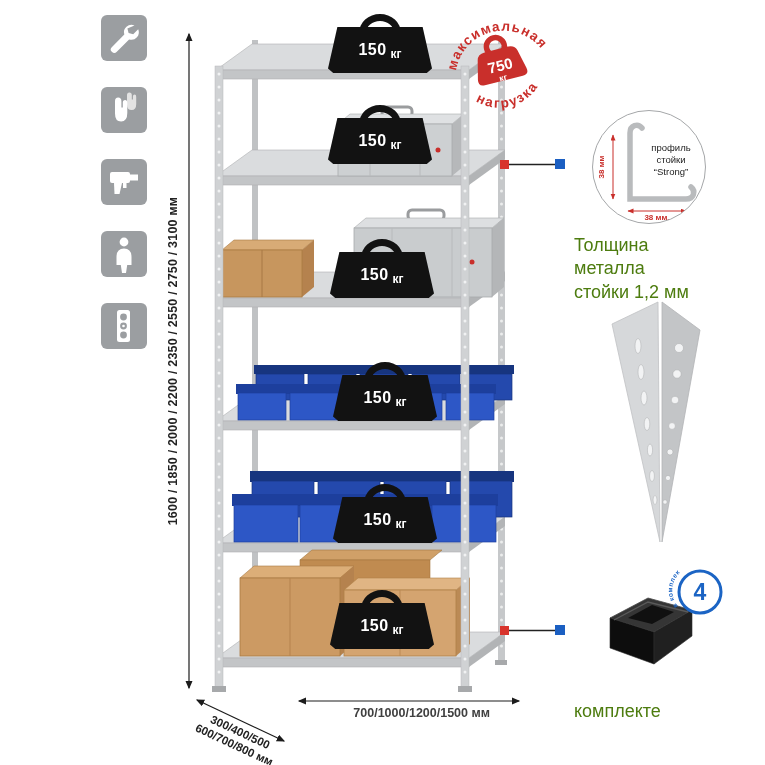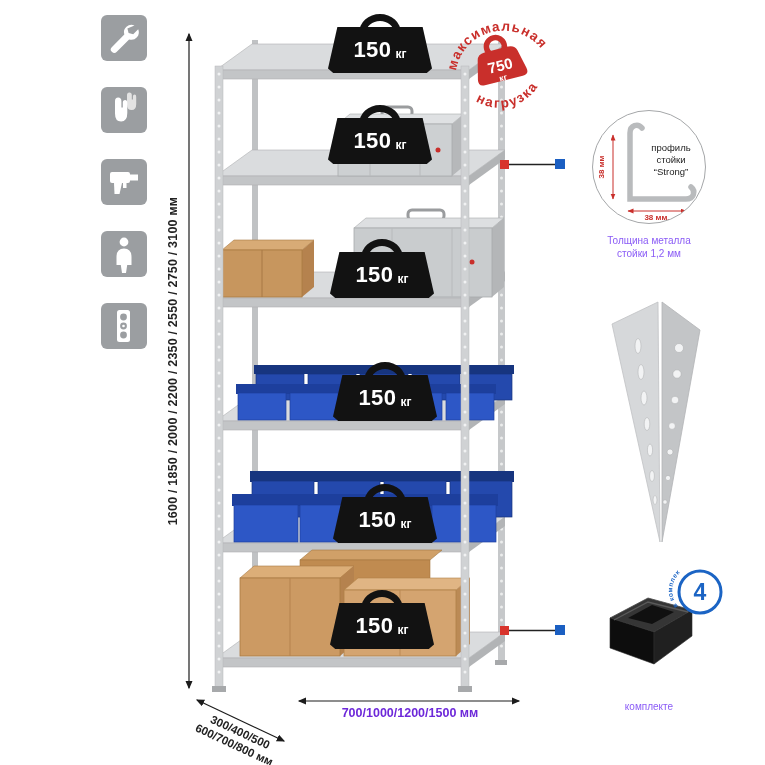--- a/index.html
+++ b/index.html
@@ -9,36 +9,36 @@
   
   .tile{position:absolute;left:101px;width:46px;height:46px;background:#9b9ea1;border-radius:6px;
         display:flex;align-items:center;justify-content:center;}
   
   .weight{position:absolute;width:104px;height:46px;z-index:5;}
   .weight .handle{position:absolute;top:-13px;left:50%;transform:translateX(-50%);
                   width:28px;height:24px;border:7px solid #121212;border-radius:50%;}
   .weight .wbody{position:absolute;inset:0;background:#121212;
                  clip-path:polygon(9% 0,91% 0,100% 90%,95% 100%,5% 100%,0 90%);
                  display:flex;align-items:center;justify-content:center;gap:4px;color:#fff;}
-  .weight .val{font-size:22px;font-weight:bold;letter-spacing:.5px;}
+  .weight .val{font-size:16px;font-weight:bold;letter-spacing:.5px;}
   .weight .unit{font-size:12px;font-weight:bold;margin-top:7px;}
   
   .stamp{position:absolute;left:437px;top:2px;width:126px;height:126px;transform:rotate(-14deg);z-index:6;}
   
   .callout-circle{position:absolute;left:592px;top:110px;width:112px;height:112px;background:#fff;
                   border:1.5px solid #a5a7a9;border-radius:50%;overflow:hidden;z-index:4;}
-  .caption{position:absolute;width:150px;text-align:center;font-size:10px;color:#8b5cf6;line-height:1.3;}
+  .caption{position:absolute;width:150px;text-align:left;font-size:18px;color:#4d7c0f;line-height:1.3;}
   .badge{position:absolute;left:666px;top:560px;width:64px;height:64px;z-index:6;}
   
   .dim-height{position:absolute;left:-157px;top:354px;width:660px;text-align:center;
               transform:rotate(-90deg);font-size:12.5px;font-weight:600;color:#222;letter-spacing:.2px;z-index:3;}
   .dim-depth{position:absolute;left:192px;top:703px;width:112px;transform:rotate(25deg);
              transform-origin:0 0;font-size:11.5px;font-weight:600;color:#222;text-align:center;line-height:1.18;z-index:3;}
-  .dim-width{position:absolute;left:330px;top:706px;width:160px;text-align:center;
-             font-size:12.5px;font-weight:600;color:#6d28d9;z-index:3;}
+  .dim-width{position:absolute;left:330px;top:706px;width:160px;text-align:right;
+             font-size:12.5px;font-weight:600;color:#404040;z-index:3;}
   svg{display:block;}
 </style>
 </head>
 <body>
 
 <div id="stage">
 
   <svg class="abs" width="765" height="765" viewBox="0 0 765 765" style="left:0;top:0;z-index:1;">
     <defs>
       <marker id="mA" markerWidth="8" markerHeight="8" refX="6" refY="3" orient="auto-start-reverse">

